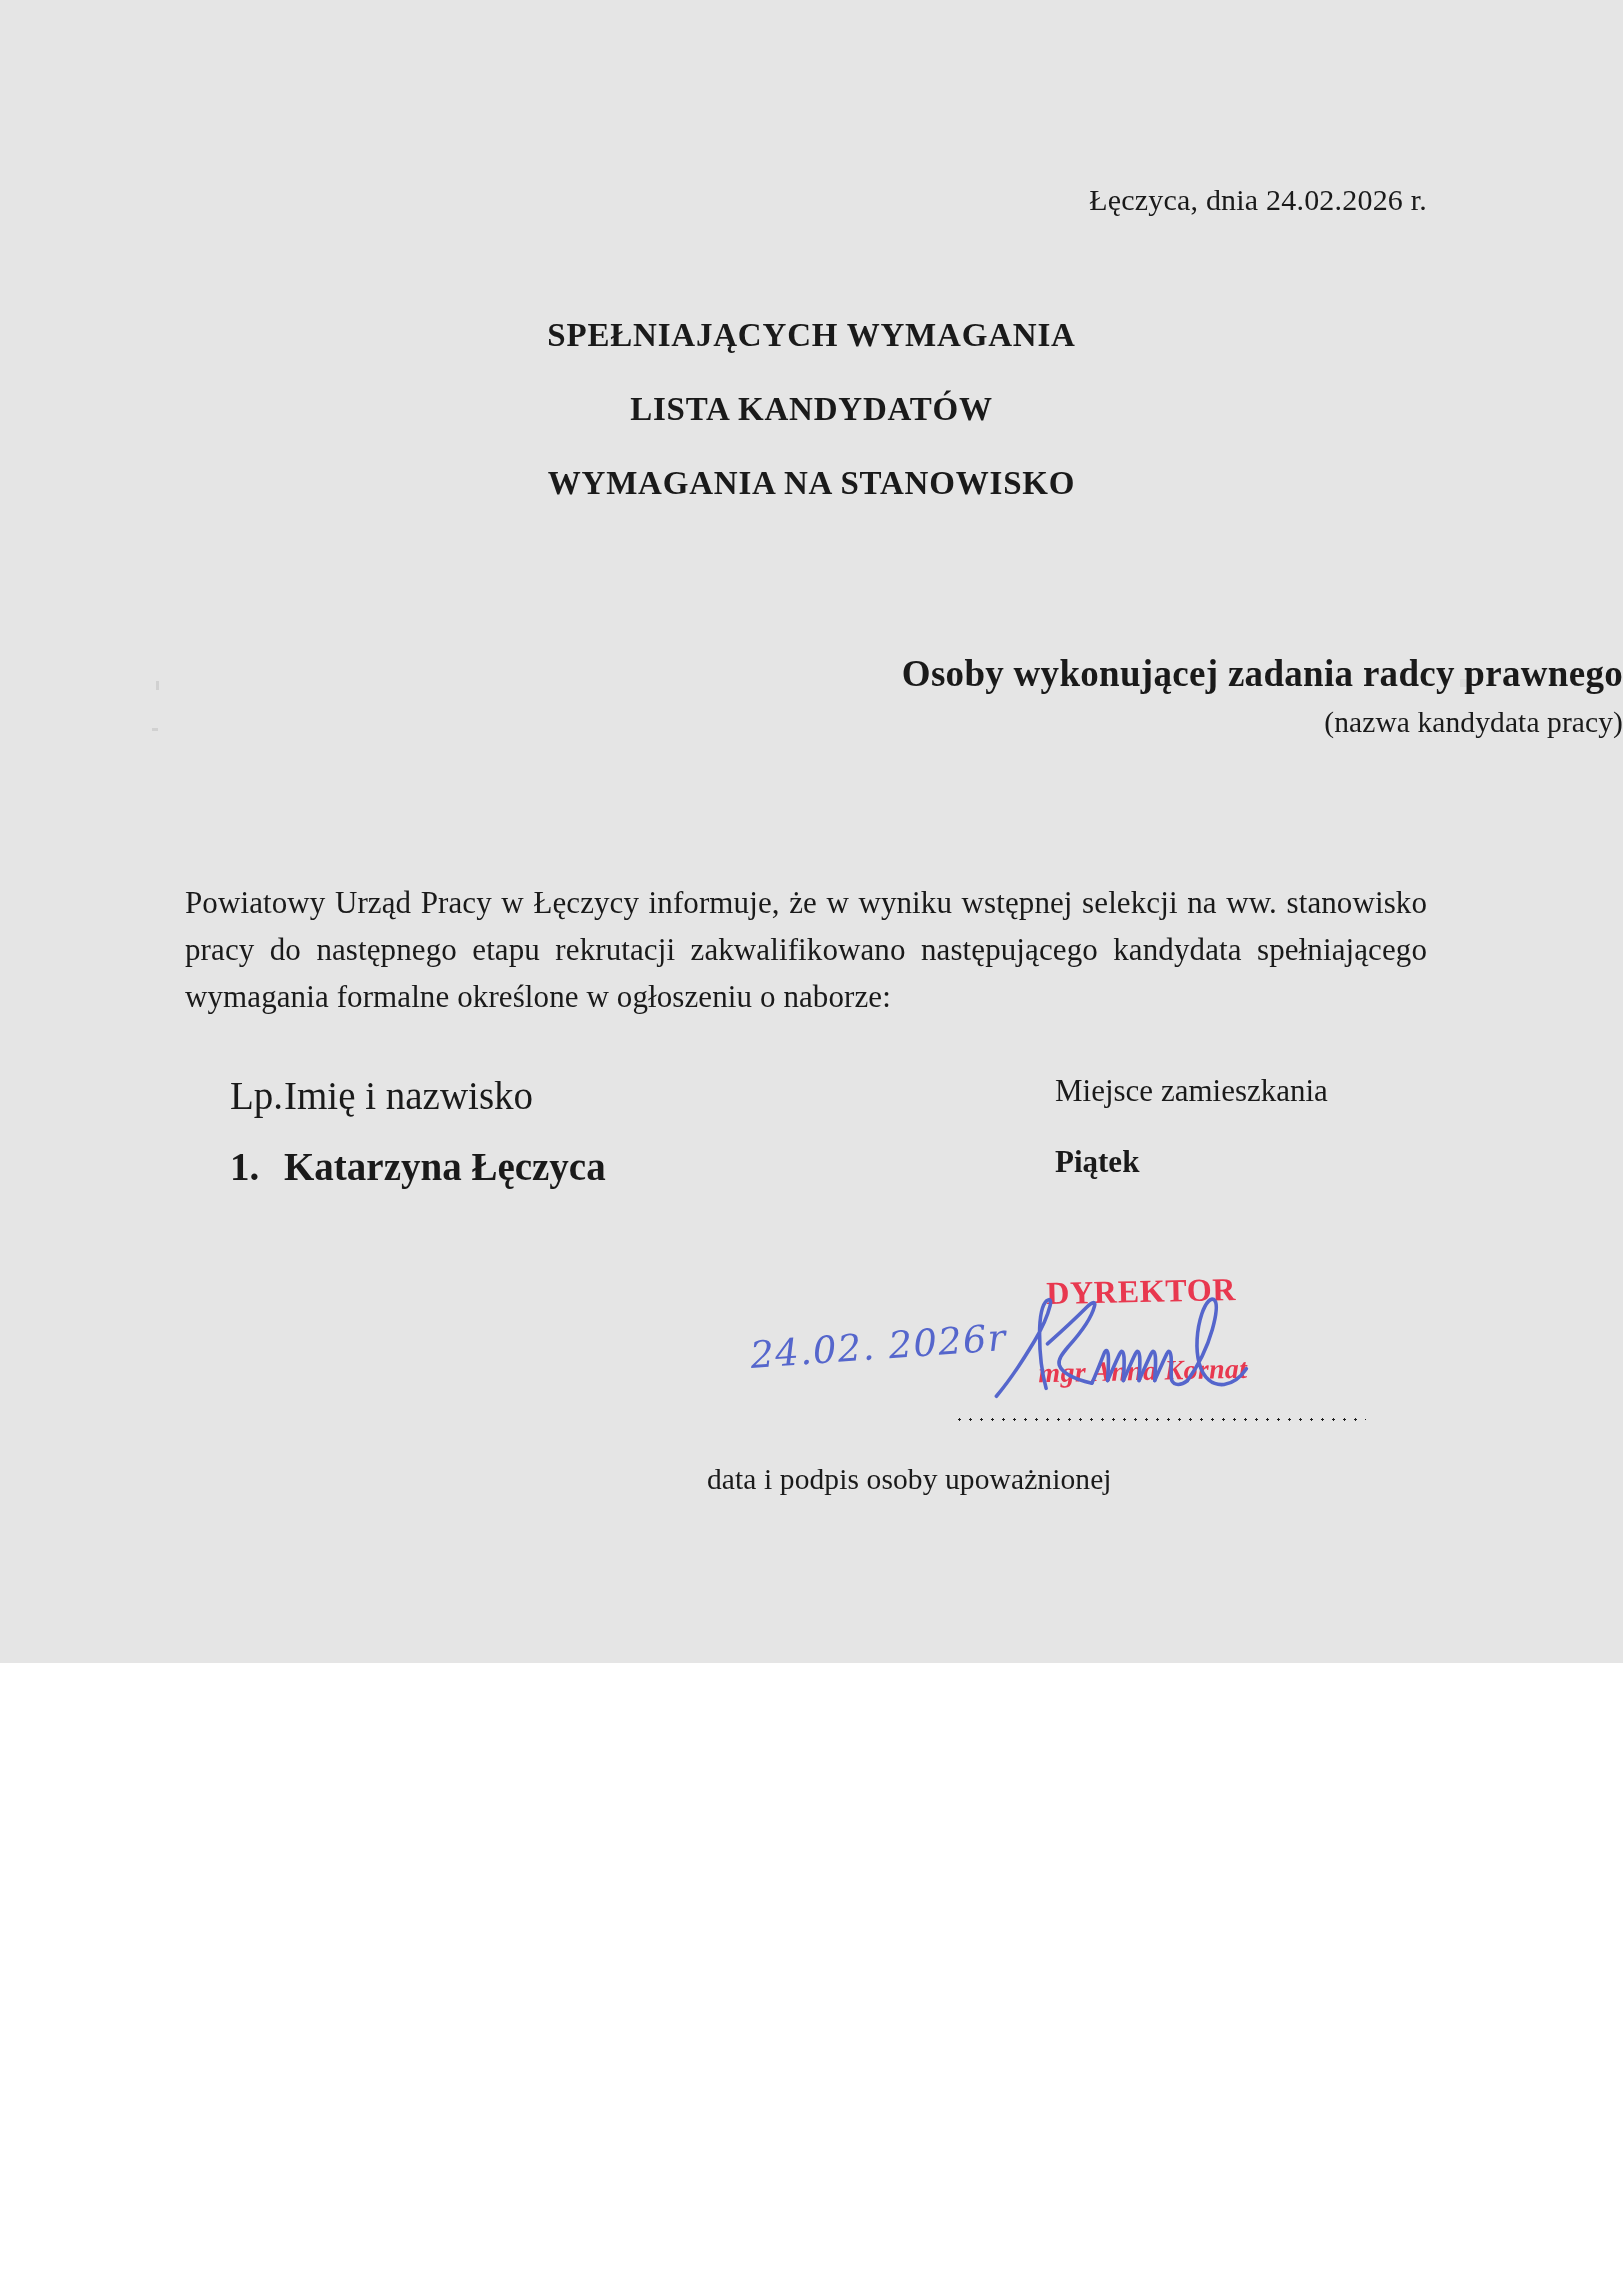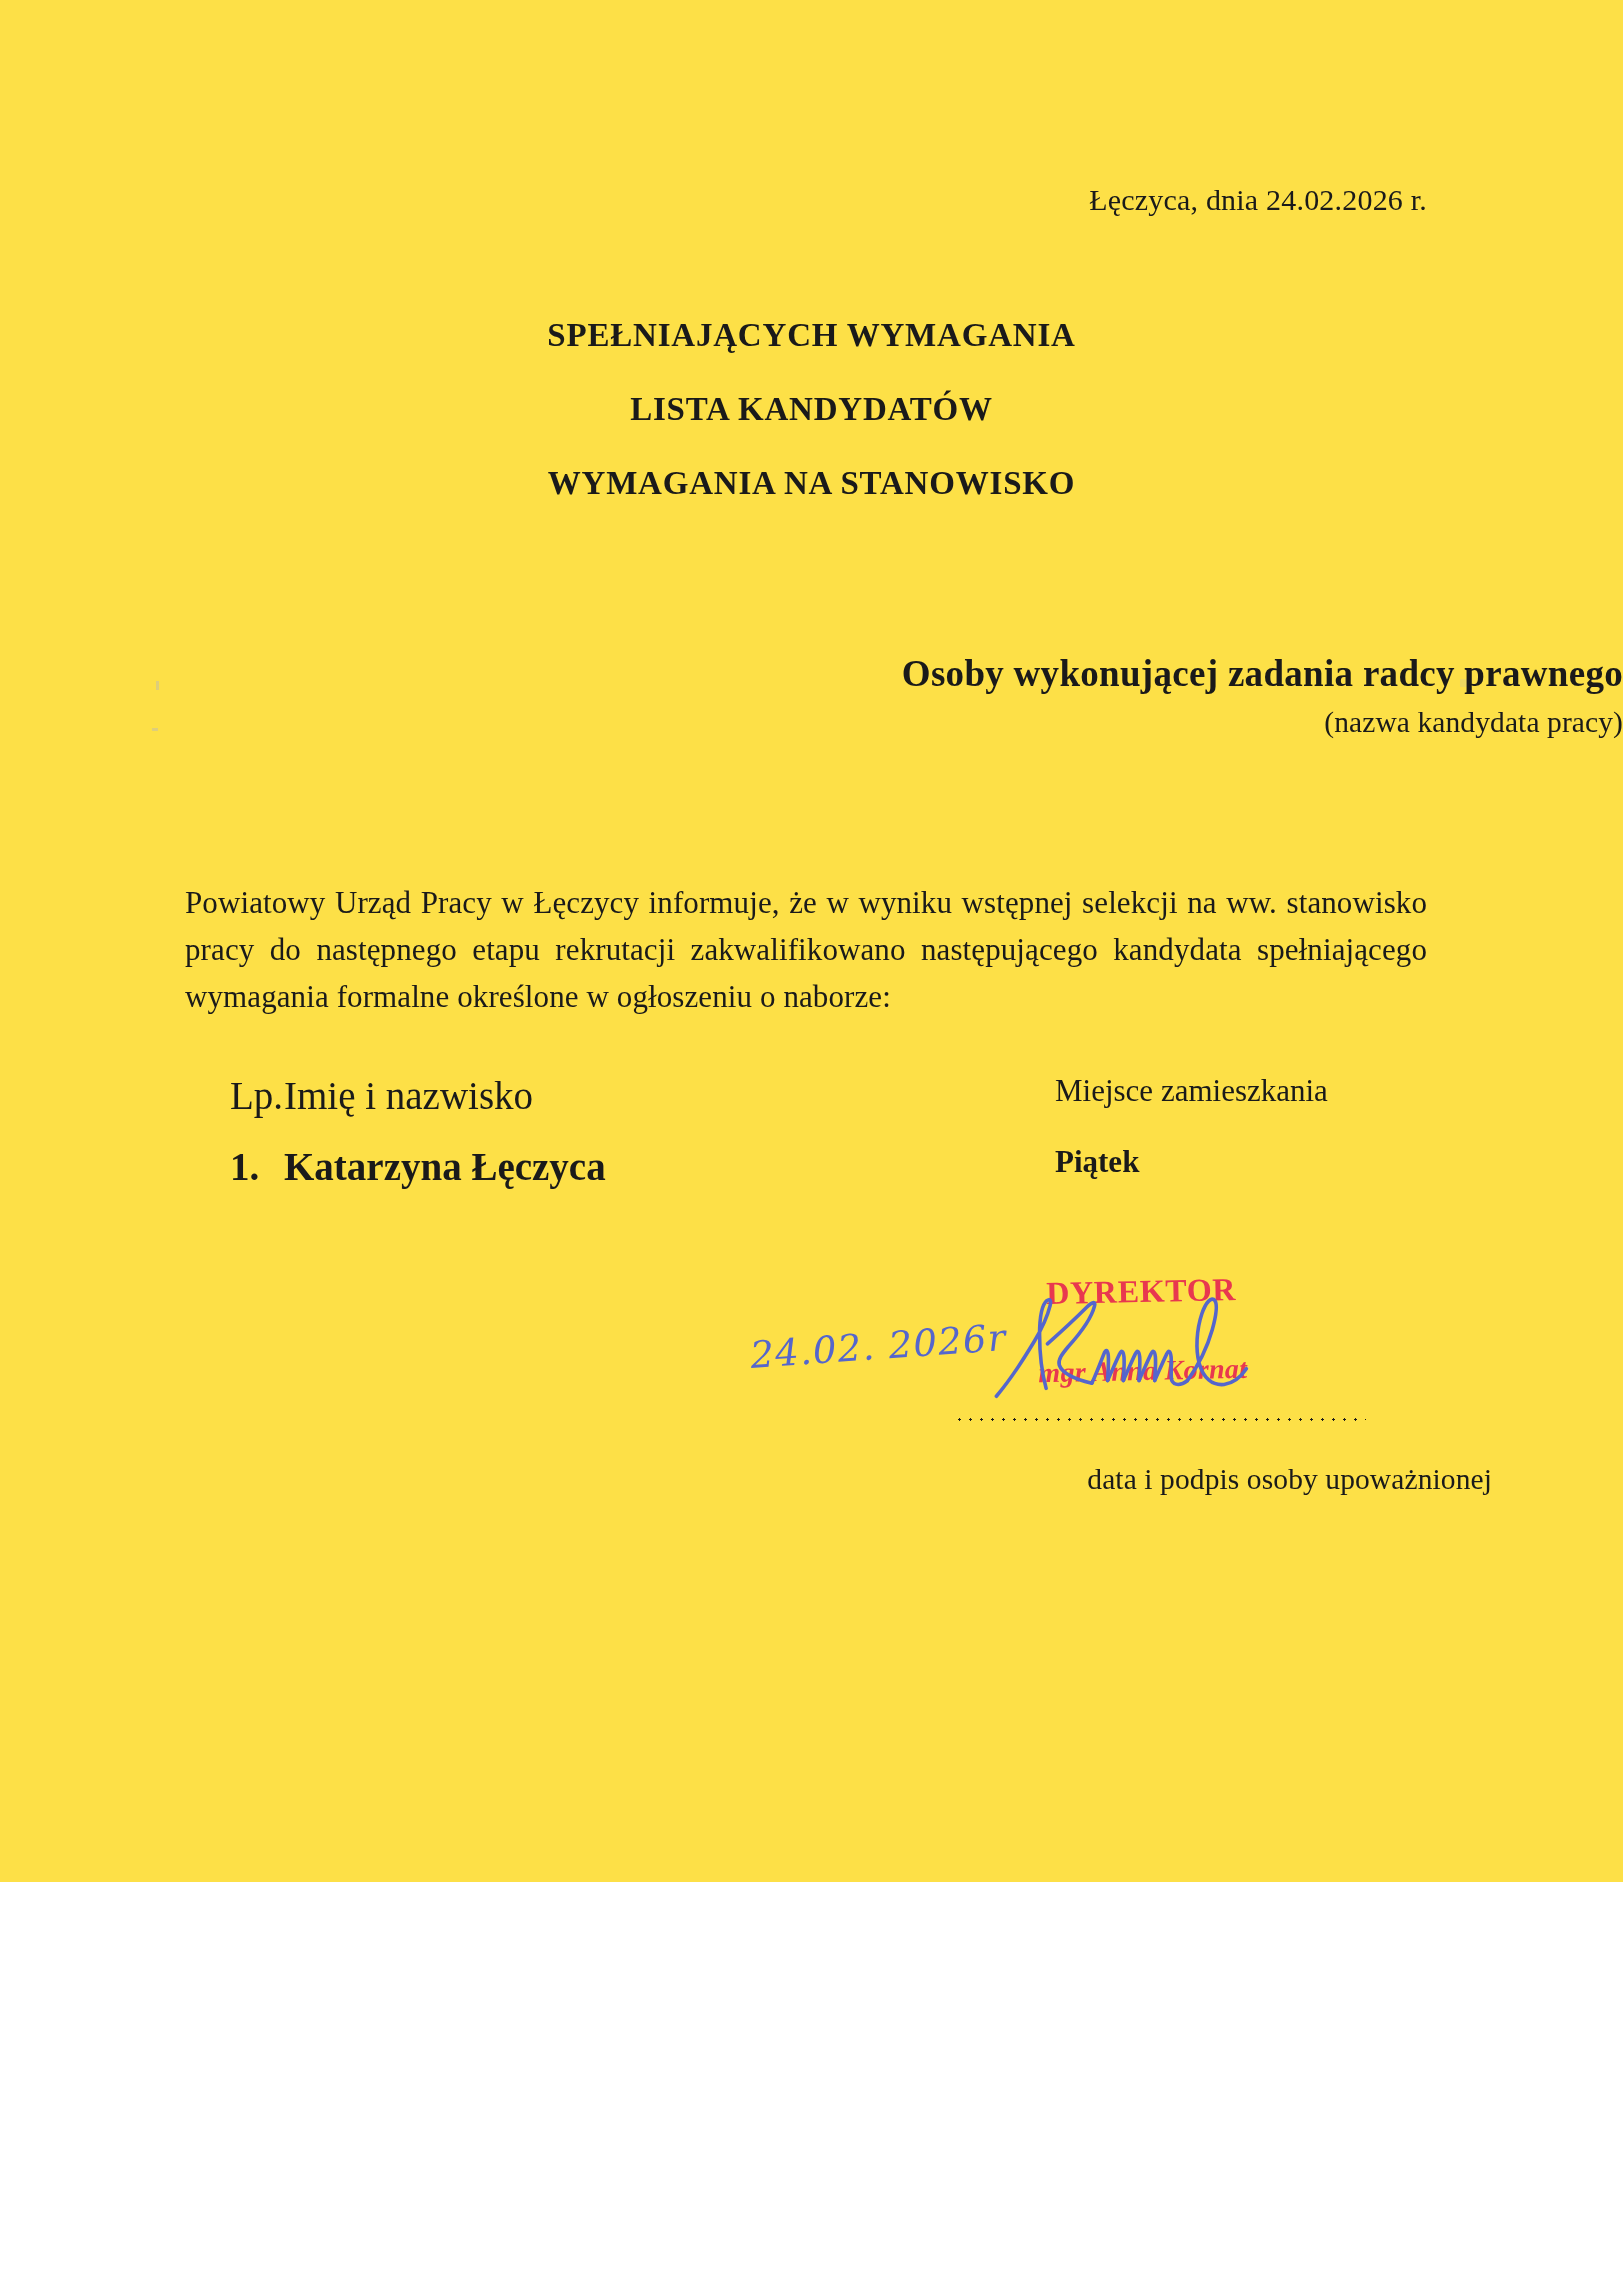--- a/index.html
+++ b/index.html
@@ -7,22 +7,22 @@
     padding: 0;
     background: #ffffff;
   }
   body {
     font-family: "Liberation Serif", "DejaVu Serif", serif;
     color: #1a1a1a;
   }
   .page {
     position: relative;
     width: 1623px;
-    height: 1882px;
-    background: #fde047;
+    height: 1663px;
+    background: #e5e5e5;
     overflow: hidden;
   }
 
   
   .date-line {
     position: absolute;
     top: 183px;
     right: 196px;
     font-size: 30px;
     letter-spacing: 0.2px;
@@ -174,21 +174,21 @@
     background-image: radial-gradient(circle, #1c1c1c 1px, rgba(0,0,0,0) 1.4px);
     background-size: 11px 9.2px;
     background-repeat: repeat-x;
   }
 
   .signature-caption {
     position: absolute;
     left: 0;
     top: 200px;
     width: 785px;
-    text-align: right;
+    text-align: left;
     font-size: 29.5px;
     letter-spacing: 0.1px;
     white-space: nowrap;
   }
 
   
   .artifact {
     position: absolute;
     background: #b9b9b9;
     opacity: 0.45;

